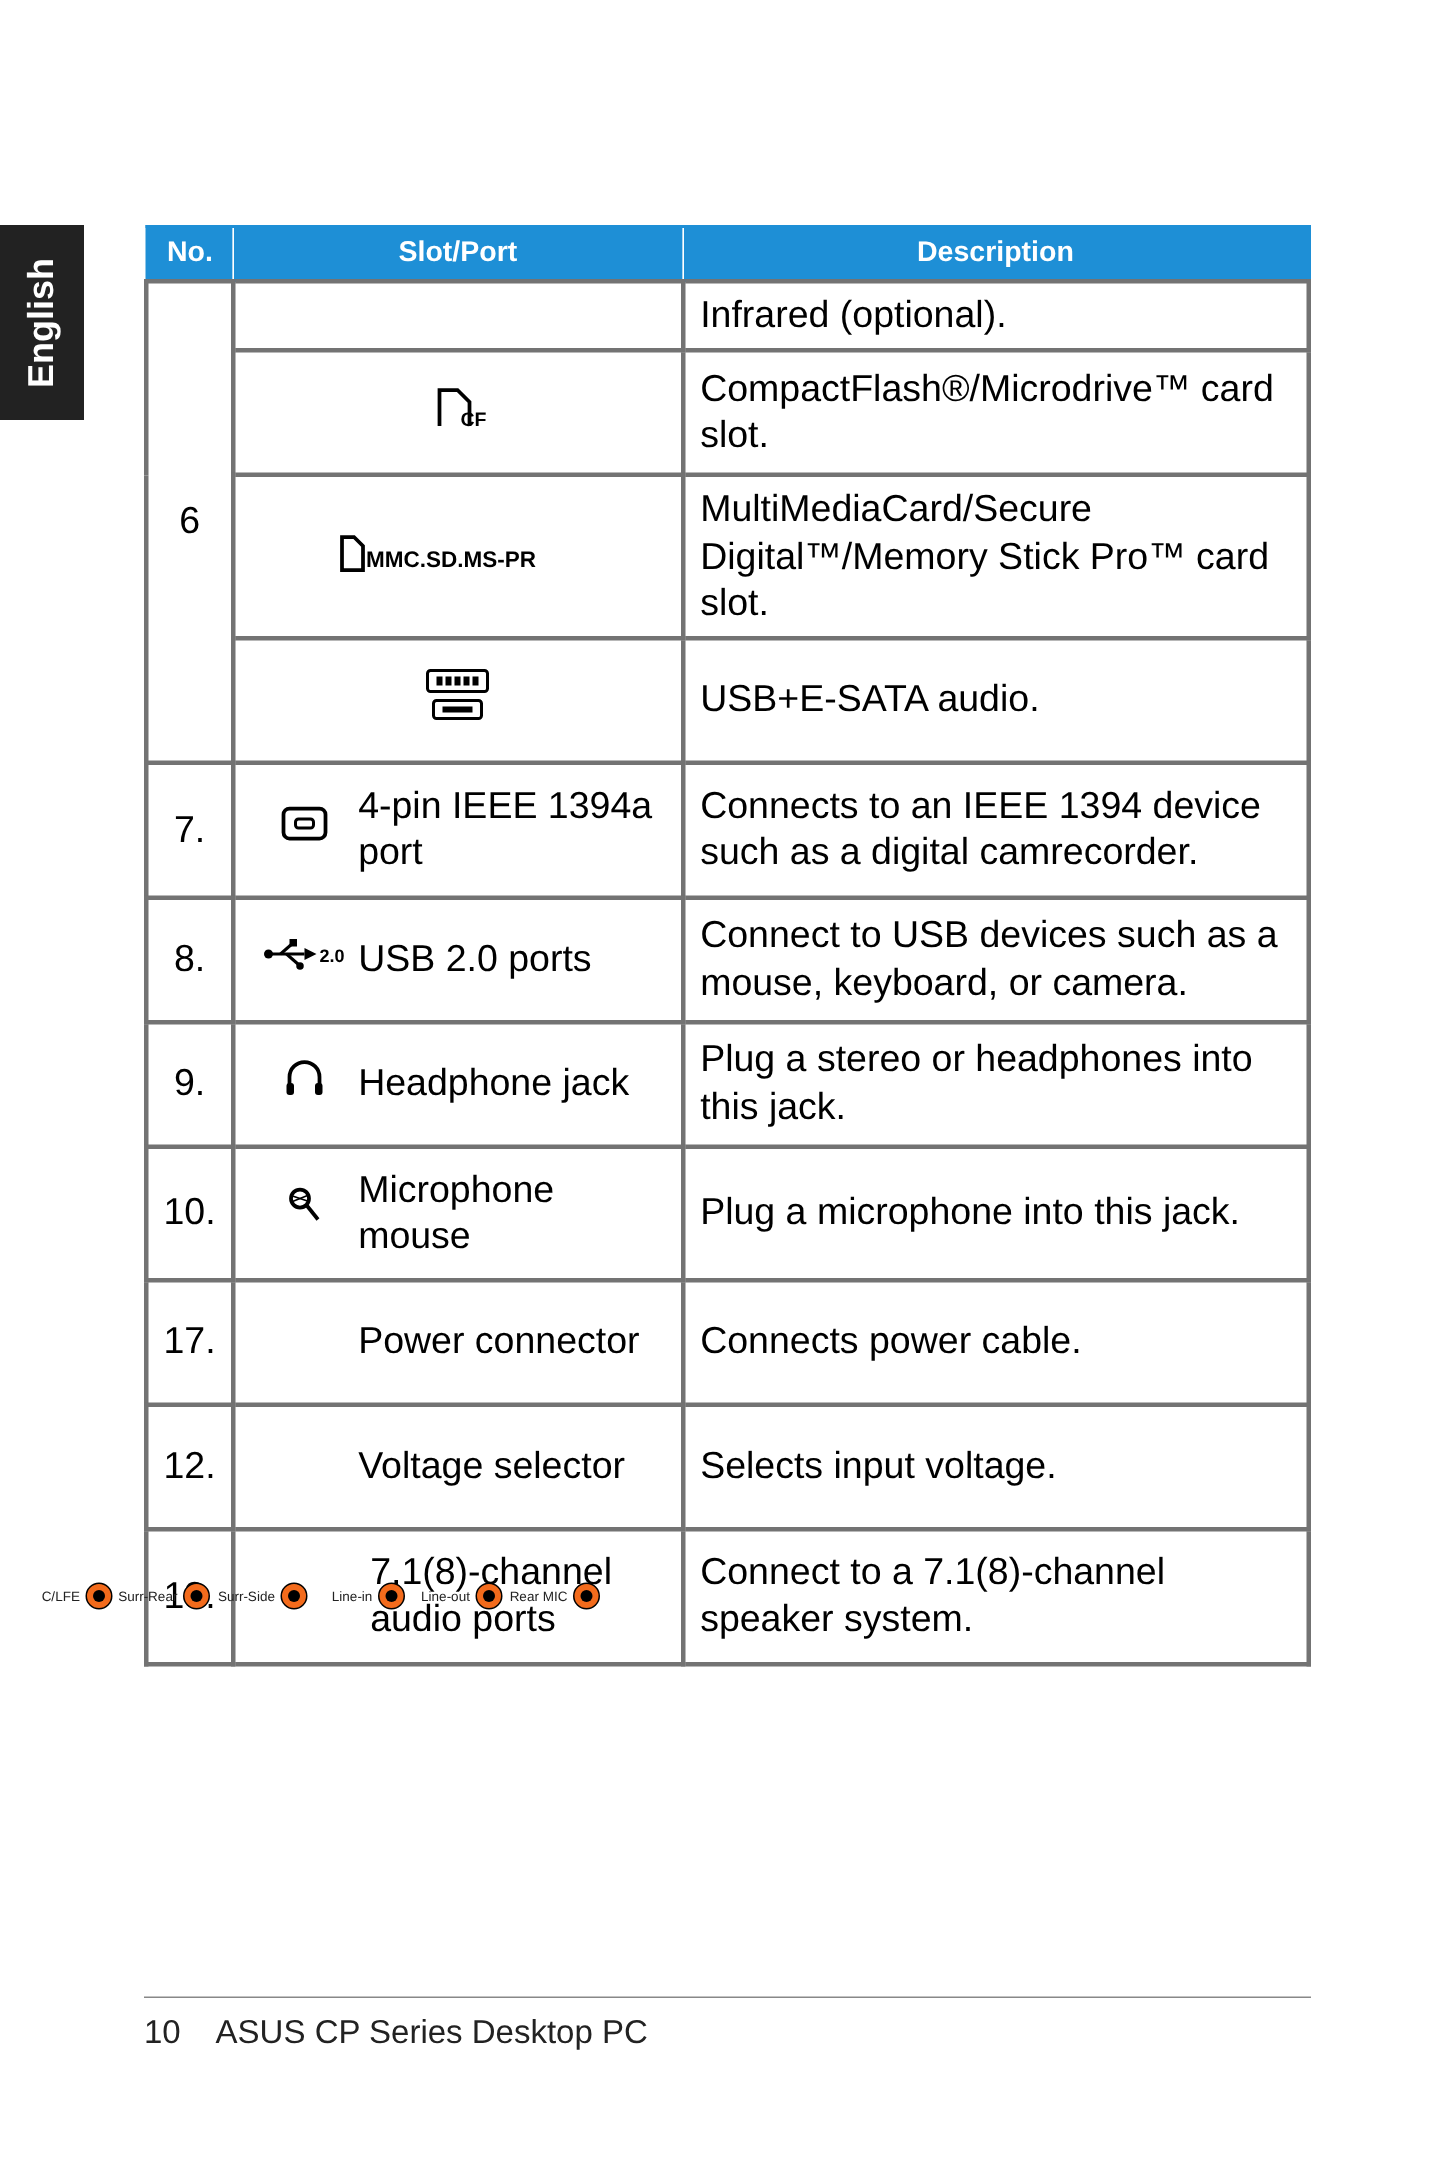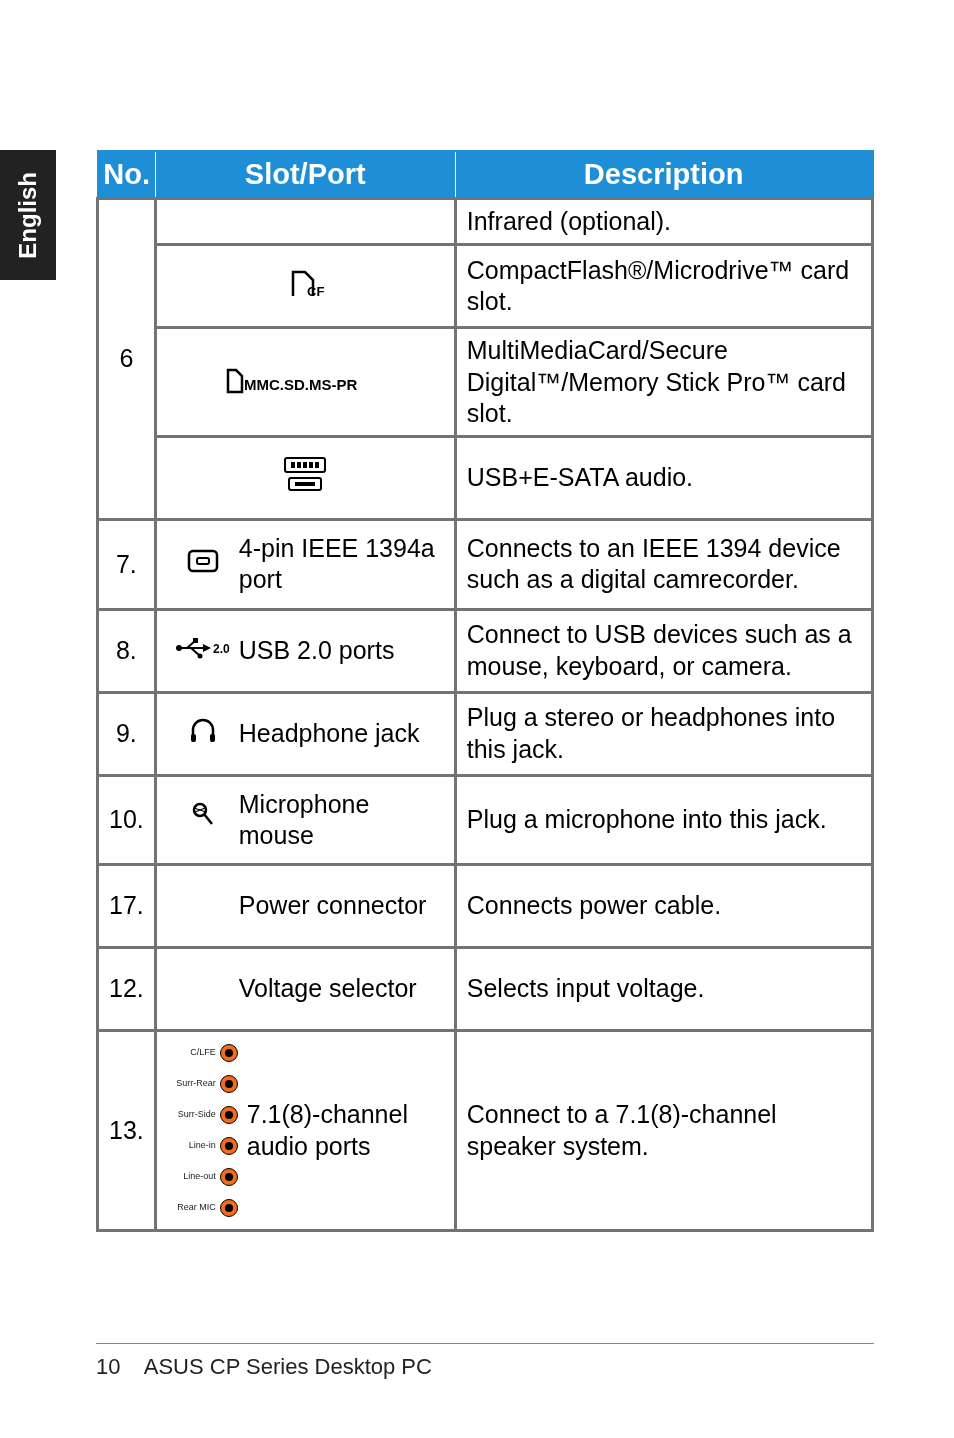--- a/index.html
+++ b/index.html
@@ -36,21 +36,21 @@
     }
     table.main {
       width: 100%;
       border-collapse: collapse;
       border: 2px solid #1e8fd6;
     }
     table.main th {
       background: #1e8fd6;
       color: #fff;
       font-weight: bold;
-      font-size: 29px;
+      font-size: 19px;
       padding: 6px 4px;
       border: 1px solid #fff;
       text-align: center;
     }
     table.main th:first-child { width: 50px; }
     table.main th:nth-child(2) { width: 300px; }
     table.main td {
       border: 3px solid #737373;
       padding: 6px 10px;
       font-size: 25px;
@@ -85,29 +85,29 @@
     .caption {
       text-align: center;
       font-style: italic;
       font-size: 20px;
       margin-top: 26px;
       color: #222;
     }
     .footer {
       position: absolute;
       left: 96px;
-      bottom: 58px;
+      bottom: 70px;
       width: 778px;
       border-top: 1px solid #888;
       padding-top: 10px;
       font-size: 22px;
       color: #222;
     }
     
-    .audio-stack { display: flex; flex-direction: column; gap: 13px; padding: 6px 4px; align-items: flex-end; }
+    .audio-stack { display: flex; gap: 3px; padding: 6px 4px; align-items: flex-end; }
     .audio-port { display: flex; align-items: center; gap: 4px; }
     .audio-label { font-size: 9px; color: #222; width: 40px; text-align: right; }
     .audio-jack { width: 18px; height: 18px; border-radius: 50%; background: #f36b1c; border: 1px solid #000; position: relative; display:flex; align-items:center; justify-content:center; }
     .audio-jack::after { content:''; width:8px; height:8px; border-radius:50%; background:#000; }
     
     svg { overflow: visible; }
   </style>
 </head>
 <body>
 

